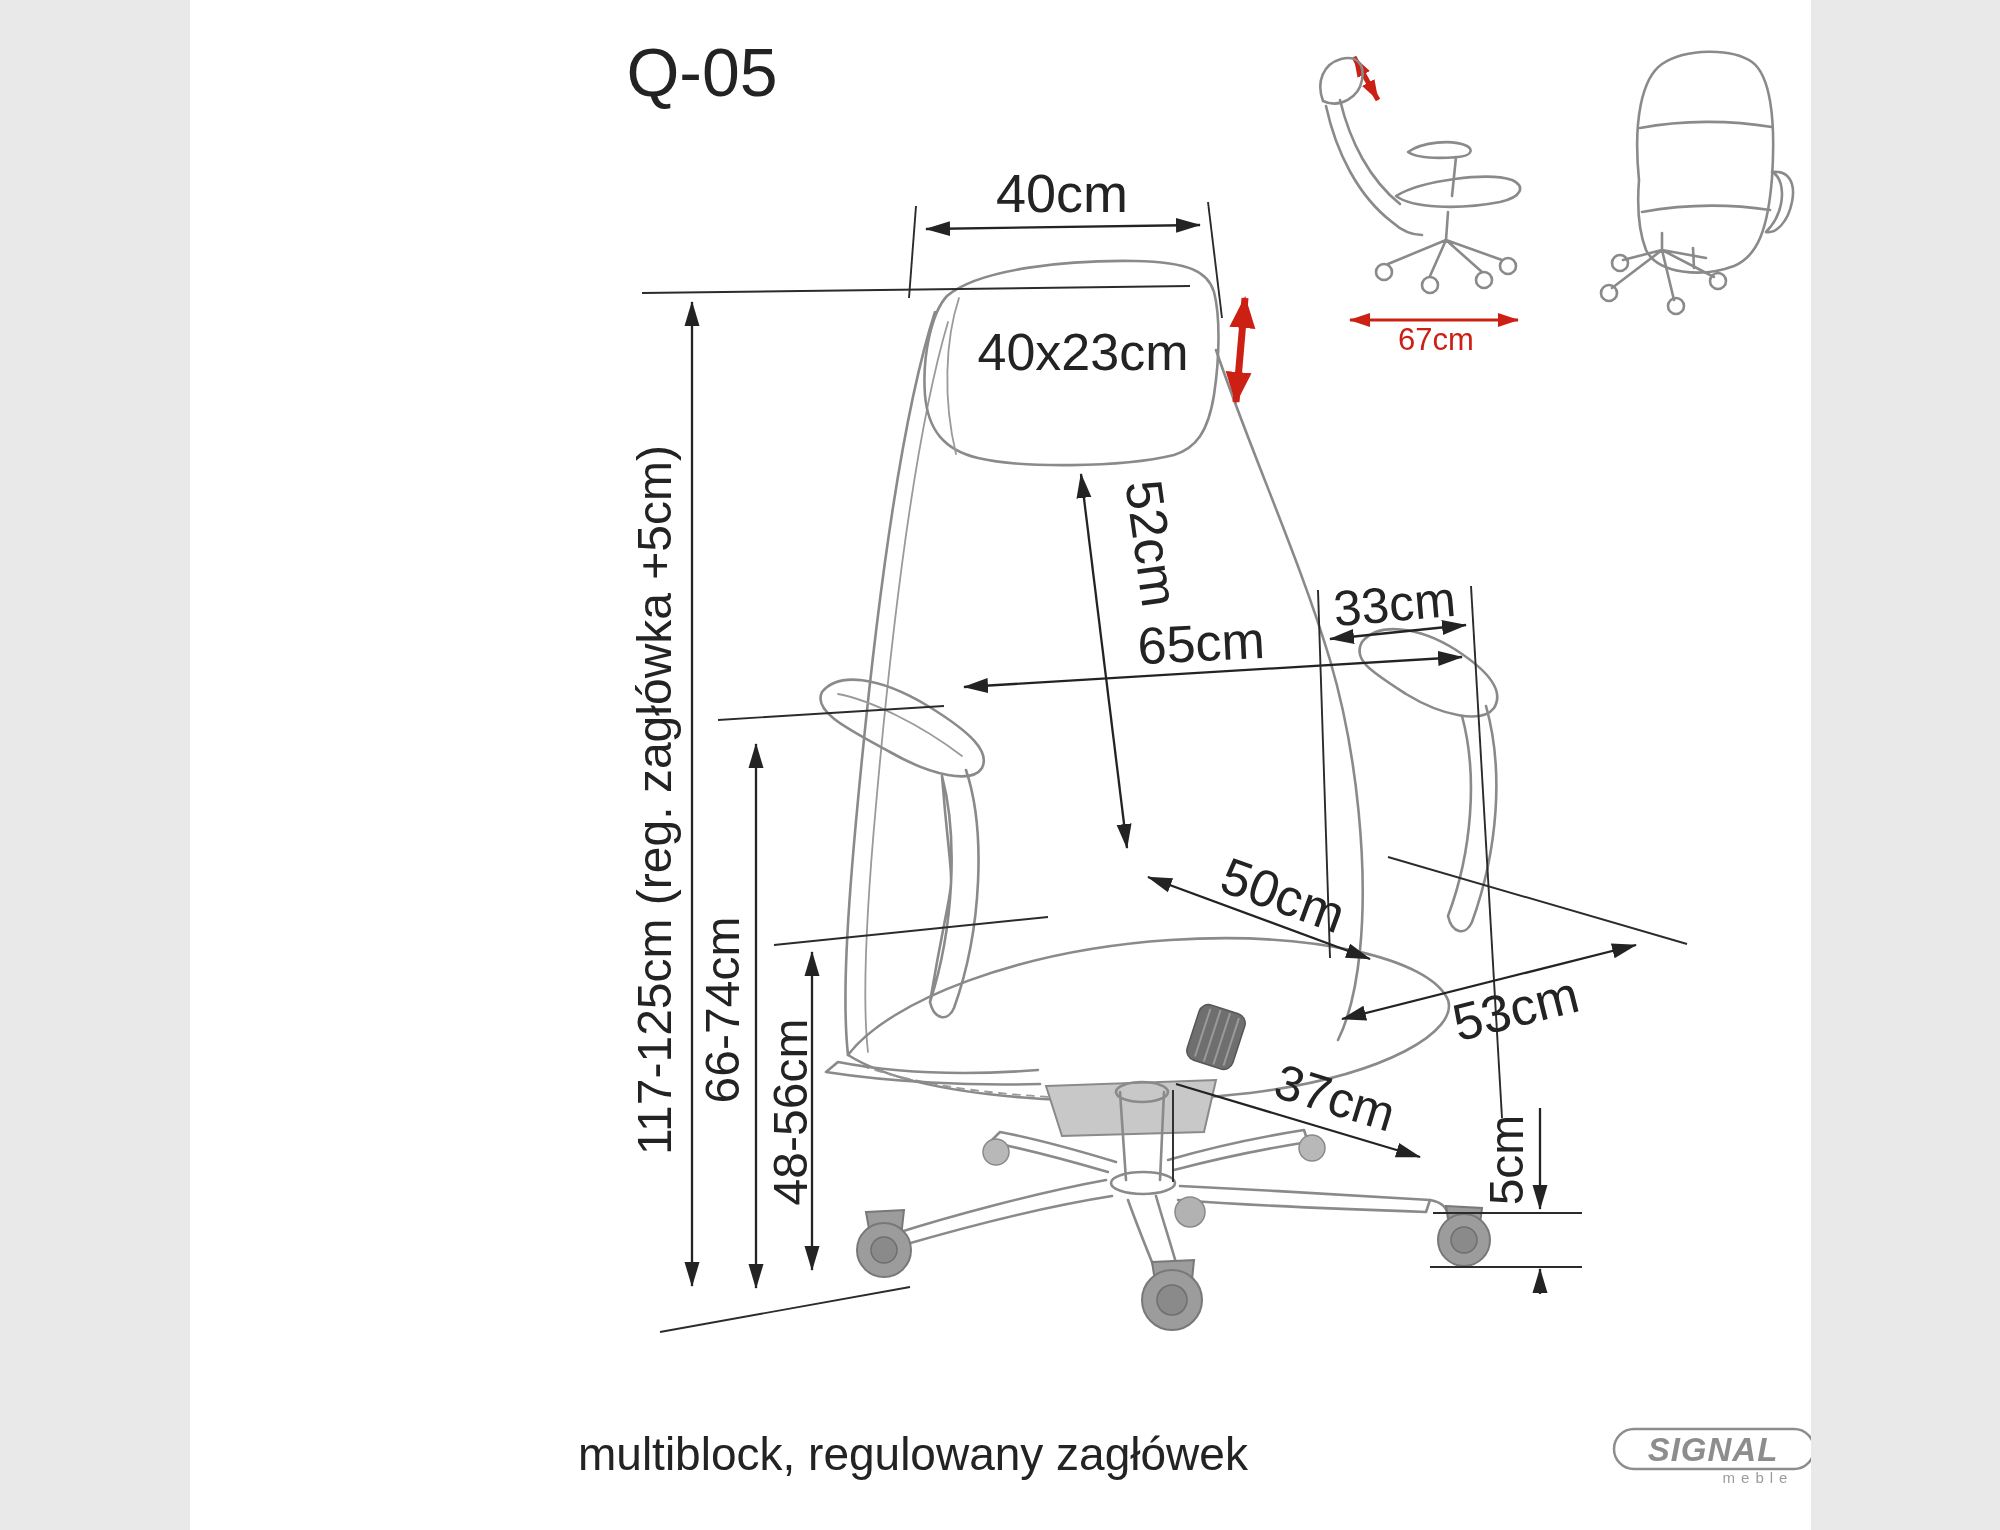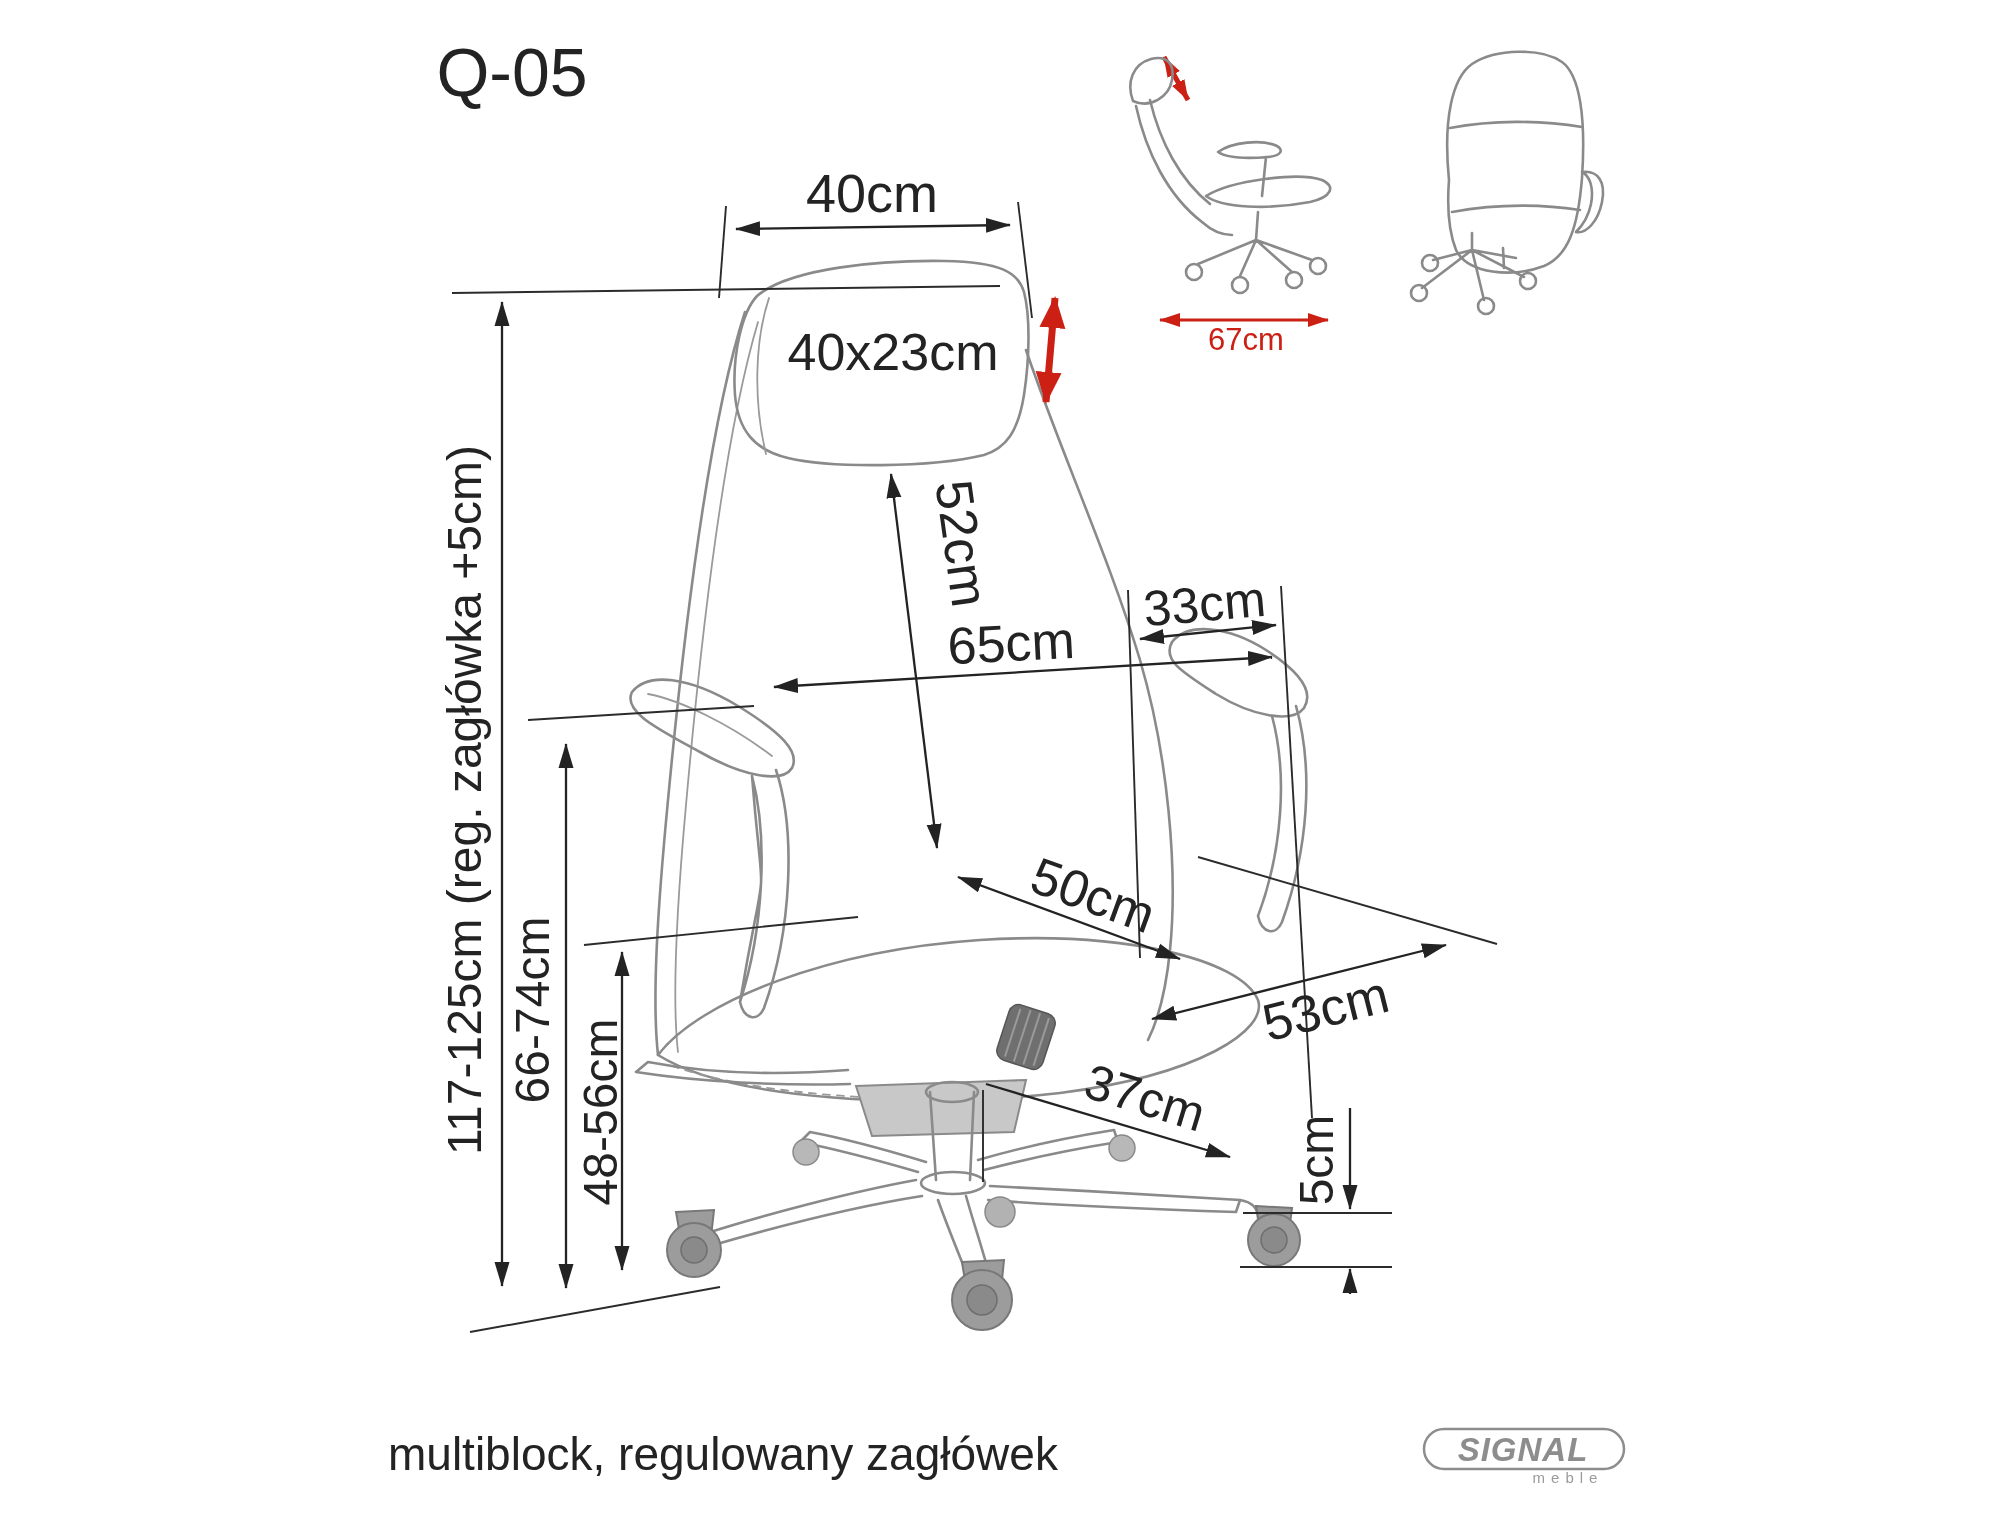--- a/index.html
+++ b/index.html
@@ -1,18 +1,18 @@
 <!DOCTYPE html>
 <html><head>
 <meta charset="utf-8">
 <style>
   html,body{margin:0;padding:0;background:#e9e9e9;}
   .page{
     position:relative;
-    width:2000px;height:1530px;
+    width:1621px;height:1530px;
     background:#ffffff;
     margin:0 auto;
     font-family:"Liberation Sans", sans-serif;
     overflow:hidden;
   }
   svg{display:block}
   .art{stroke:#8a8a8a;stroke-width:2.6;fill:none;stroke-linecap:round;stroke-linejoin:round;}
   .art-thin{stroke:#9a9a9a;stroke-width:1.8;fill:none;stroke-linecap:round;}
   .dim{stroke:#232323;stroke-width:2.3;fill:none;}
   .dim-thin{stroke:#2b2b2b;stroke-width:1.9;fill:none;}

